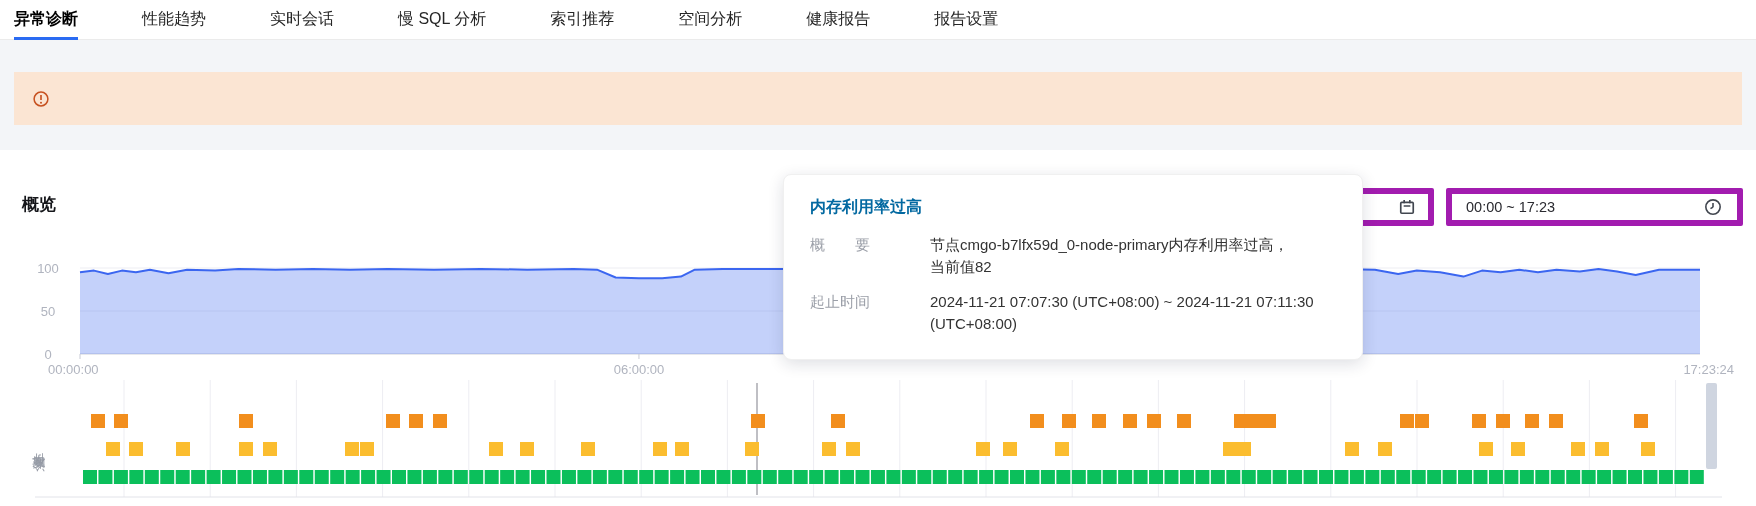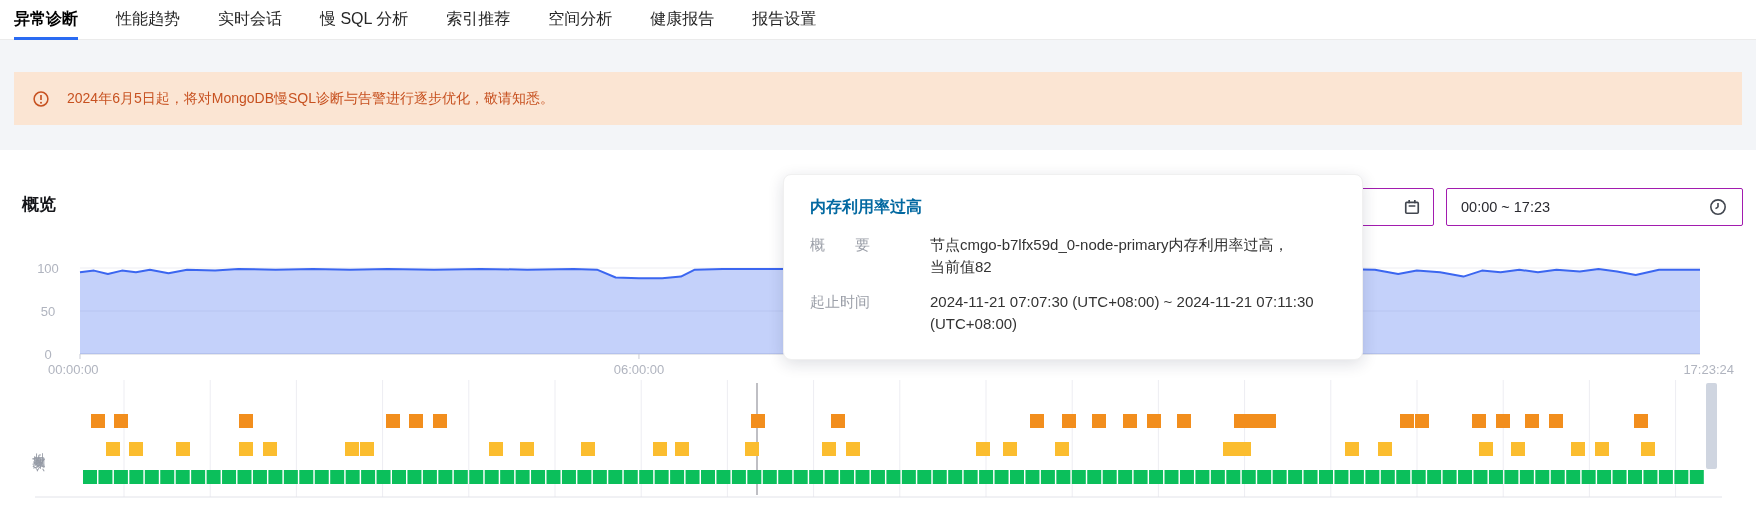--- a/index.html
+++ b/index.html
@@ -1,38 +1,38 @@
 <!DOCTYPE html>
 <html><head>
 <meta charset="utf-8">
 <style>
   html,body{margin:0;padding:0;}
   body{font-family:"Liberation Sans","DejaVu Sans",sans-serif;background:#fff;}
   .screen{position:relative;width:1756px;height:506px;background:#fff;overflow:hidden;}
 
   
   .tabbar{position:absolute;left:0;top:0;width:1756px;height:40px;background:#fff;
-          border-bottom:1px solid #ebebeb;display:flex;align-items:center;padding-left:14px;gap:38px;box-sizing:border-box;}
+          border-bottom:1px solid #ebebeb;display:flex;align-items:center;padding-left:14px;gap:64px;box-sizing:border-box;}
   .tab{position:relative;height:40px;line-height:38px;font-size:16px;color:#262626;cursor:pointer;white-space:nowrap;}
   .tab.active{font-weight:bold;color:#000;}
   .tab.active::after{content:"";position:absolute;left:0;right:0;bottom:0;height:3px;background:#2A6BF2;}
 
   
   .grey-band{position:absolute;left:0;top:40px;width:1756px;height:110px;background:#f3f5f8;}
   .banner{position:absolute;left:14px;top:72px;width:1728px;height:53px;background:#FBE5D3;
           display:flex;align-items:center;padding-left:18px;box-sizing:border-box;gap:17px;}
   .banner-text{font-size:14px;color:#C75120;}
   .banner-icon{width:18px;height:18px;flex:0 0 auto;}
 
   
   .panel{position:absolute;left:0;top:150px;width:1756px;height:356px;background:#fff;}
   .panel-title{position:absolute;left:22px;top:193px;font-size:17px;font-weight:bold;color:#15161a;}
 
   
-  .ctrl-box{position:absolute;top:188px;height:38px;background:#fff;border:1px solid #a21caf;border-radius:2px;box-sizing:border-box;}
+  .ctrl-box{position:absolute;top:188px;height:38px;background:#fff;border:6px solid #a21caf;border-radius:2px;box-sizing:border-box;}
   .date-btn{left:1340px;width:94px;z-index:2;display:flex;align-items:center;justify-content:flex-end;padding-right:11px;}
   .time-box{left:1446px;width:297px;z-index:2;display:flex;align-items:center;justify-content:space-between;padding:0 14px;}
   .time-text{font-size:14.5px;color:#2a2a30;}
   .ico{width:20px;height:20px;}
 
   
   .ylab{position:absolute;width:36px;text-align:center;font-size:13px;color:#b0b4bf;}
   .xlab{position:absolute;font-size:13px;color:#b0b4bf;top:362px;}
   .events-label{position:absolute;left:30px;top:388px;height:94px;writing-mode:vertical-rl;
                 transform:rotate(180deg);font-size:13px;color:#959aa5;letter-spacing:2px;}
@@ -72,21 +72,20 @@
     <div class="tab"><span>报告设置</span></div>
   </div>
 
   <div class="grey-band"></div>
   <div class="banner">
     <svg class="banner-icon" viewBox="0 0 24 24">
       <circle cx="12" cy="12" r="9.2" fill="none" stroke="#C75120" stroke-width="2"></circle>
       <line x1="12" y1="6.8" x2="12" y2="13.4" stroke="#C75120" stroke-width="2.2"></line>
       <circle cx="12" cy="16.9" r="1.35" fill="#C75120"></circle>
     </svg>
-    <span class="banner-text">2024年6月5日起，将对MongoDB慢SQL诊断与告警进行逐步优化，敬请知悉。</span>
   </div>
 
   <div class="panel"></div>
   <div class="panel-title">概览</div>
 
   <div class="ctrl-box date-btn">
     <svg class="ico" viewBox="0 0 24 24">
       <rect x="4.5" y="6.5" width="15" height="13" rx="1.2" fill="none" stroke="#41464f" stroke-width="2"></rect>
       <line x1="8.6" y1="3.6" x2="8.6" y2="7.5" stroke="#41464f" stroke-width="2"></line>
       <line x1="15.4" y1="3.6" x2="15.4" y2="7.5" stroke="#41464f" stroke-width="2"></line>

